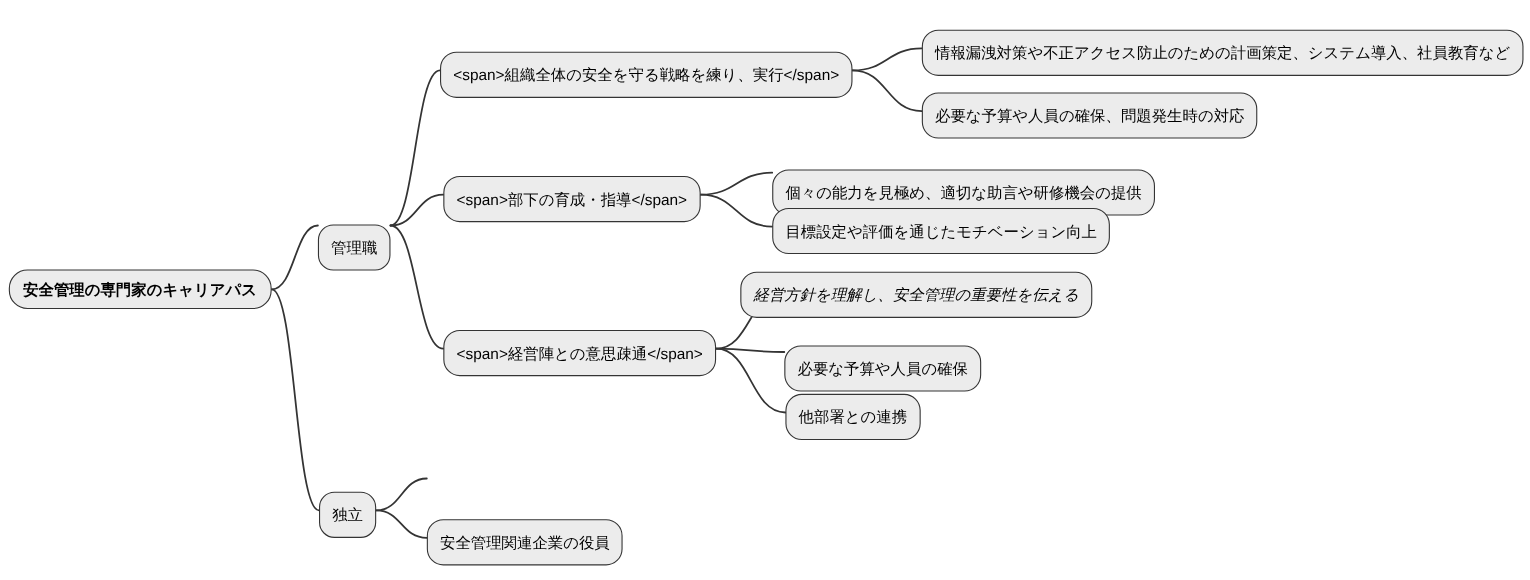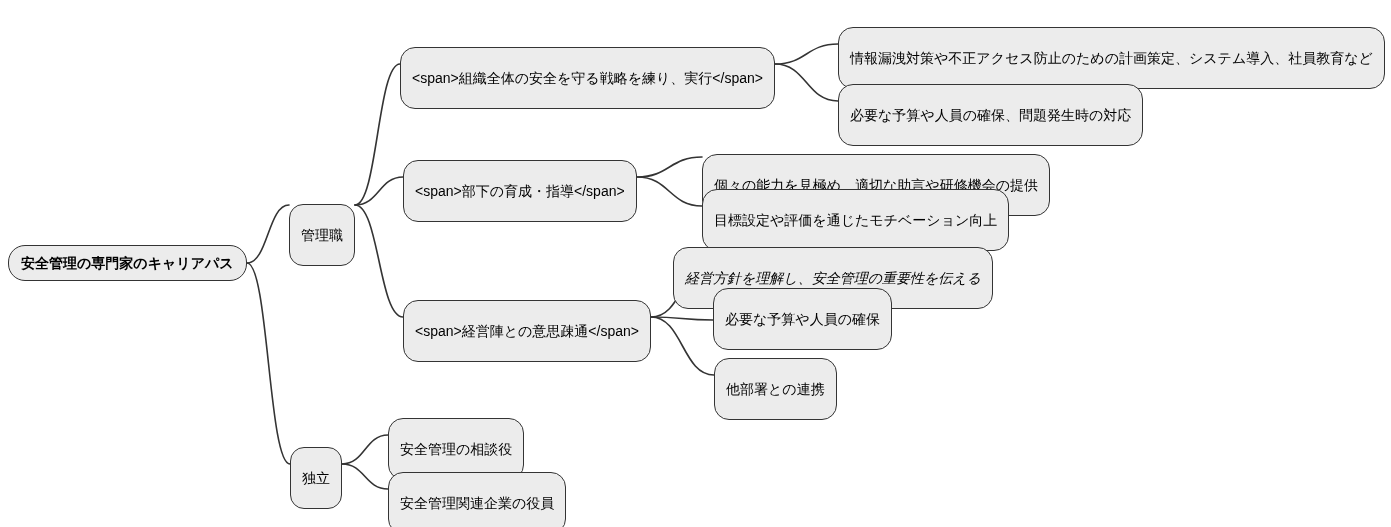--- a/index.html
+++ b/index.html
@@ -11,21 +11,21 @@
     font-family:"Liberation Sans",sans-serif;
   }
   #edge-svg{position:absolute;left:0;top:0;width:1391px;height:527px;}
   .edge{fill:none;stroke:#343434;stroke-width:1.6;stroke-linecap:round;}
   .node{
     position:absolute;
     box-sizing:border-box;
     background:#ececec;
     border:1.6px solid #343434;
     border-radius:15px;
-    padding:21px 11px;
+    padding:11px 11px;
     font-size:14px;
     line-height:18px;
     color:#000000;
     white-space:nowrap;
   }
   .node.root{border-radius:17px;padding:8px 12px;}
   .node.branch{border-radius:14px;}
 </style>
 </head>
 <body>
@@ -56,18 +56,17 @@
   <div class="node" style="left:400px;top:47px;">&lt;span&gt;組織全体の安全を守る戦略を練り、実行&lt;/span&gt;</div>
   <div class="node" style="left:838px;top:27px;">情報漏洩対策や不正アクセス防止のための計画策定、システム導入、社員教育など</div>
   <div class="node" style="left:838px;top:84px;">必要な予算や人員の確保、問題発生時の対応</div>
 
   <div class="node" style="left:403px;top:160px;">&lt;span&gt;部下の育成・指導&lt;/span&gt;</div>
   <div class="node" style="left:702px;top:154px;">個々の能力を見極め、適切な助言や研修機会の提供</div>
   <div class="node" style="left:702px;top:189px;">目標設定や評価を通じたモチベーション向上</div>
 
   <div class="node" style="left:403px;top:300px;">&lt;span&gt;経営陣との意思疎通&lt;/span&gt;</div>
   <div class="node" style="left:673px;top:247px;font-style:italic;">経営方針を理解し、安全管理の重要性を伝える</div>
-  <div class="node" style="left:713px;top:288px;">必要な予算や人員の確保</div>
+  <div class="node" style="left:713px;top:314px;">必要な予算や人員の確保</div>
   <div class="node" style="left:714px;top:358px;">他部署との連携</div>
 
-  <div class="node" style="left:388px;top:418px;">安全管理の相談役</div>
   <div class="node" style="left:388px;top:472px;">安全管理関連企業の役員</div>
 </div>
 
 </body></html>

